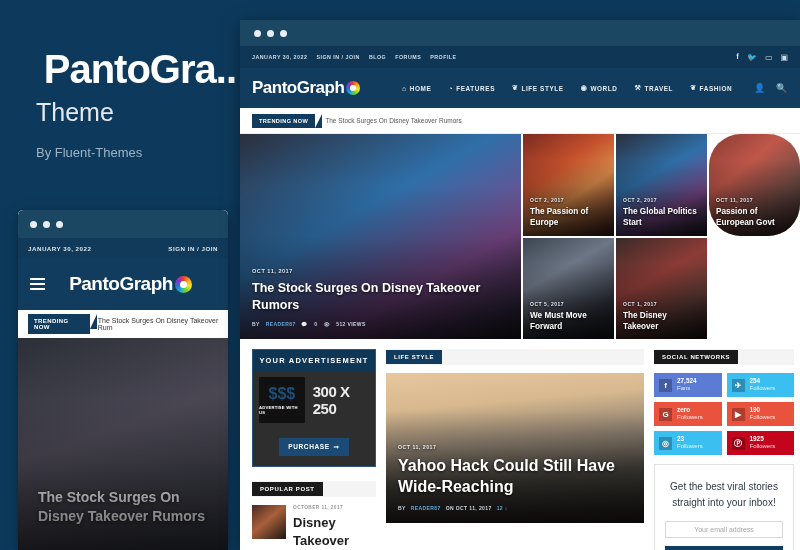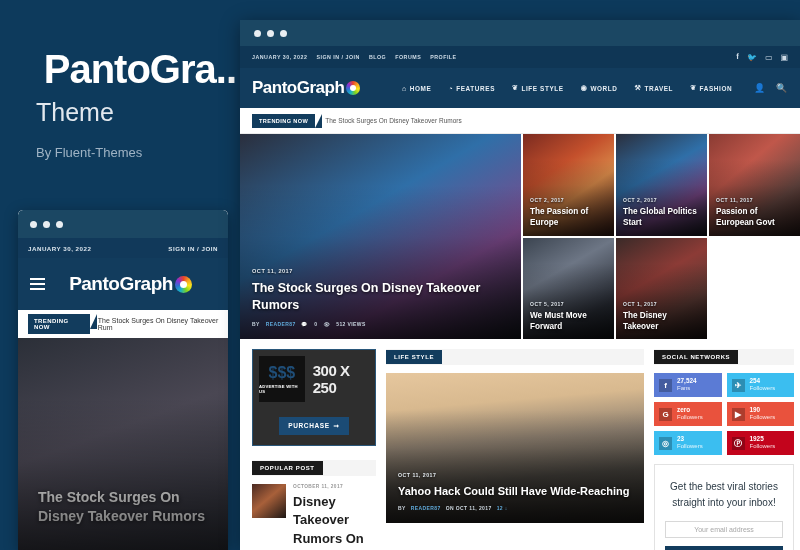--- a/index.html
+++ b/index.html
@@ -90,21 +90,21 @@
   .tile .cap, .hero-main .cap { position: absolute; left: 7px; right: 6px; bottom: 7px; }
   .cap-date { font-size: 5px; font-weight: bold; color: #dfe6ec; letter-spacing: .5px; margin-bottom: 3px; text-shadow: 0 1px 2px rgba(0,0,0,.8); }
   .cap-title { font-size: 8.2px; font-weight: bold; color: #fff; line-height: 1.35; text-shadow: 0 1px 3px rgba(0,0,0,.8); }
   .hero-main .cap { left: 12px; right: 12px; bottom: 12px; }
   .hero-main .cap-date { font-size: 5.6px; margin-bottom: 6px; }
   .hero-main .cap-title { font-size: 12.5px; }
   .hero-meta { font-size: 5px; font-weight: bold; color: #c7d3dd; margin-top: 7px; letter-spacing: .4px; display:flex; gap:6px; align-items:center;}
   .hero-meta .auth { color: #5fa8d8; }
   .img-a { background: linear-gradient(145deg,#7b2b20 0%,#c4502c 35%,#d98a4a 60%,#43201a 100%); }
   .img-b { background: linear-gradient(150deg,#2a2f3d 0%,#2f6fa8 40%,#7d4a8c 70%,#1b1f2a 100%); }
-  .img-c { background: linear-gradient(140deg,#8a3b33 0%,#c0574a 35%,#6b4a44 70%,#33201d 100%); }
+  .img-c { background: linear-gradient(140deg,#8a3b33 0%,#c0574a 35%,#6b4a44 70%,#33201d 100%); border-radius: 32px; }
   .img-d { background: linear-gradient(150deg,#3b4450 0%,#6d7685 35%,#2b2f38 75%,#15181d 100%); }
   .img-e { background: linear-gradient(140deg,#6b5a2a 0%,#b79544 35%,#4e6b35 70%,#2a2a1c 100%); }
   .img-f { background: linear-gradient(150deg,#3a2a28 0%,#8c3b36 40%,#5c3a34 70%,#221816 100%); }
   .shade:after { content:""; position:absolute; inset:0;
     background: linear-gradient(to top, rgba(0,0,0,.78) 0%, rgba(0,0,0,.18) 50%, rgba(0,0,0,0) 75%); }
   .cap { z-index: 2; }
 
   
   .lower { display: flex; gap: 10px; padding: 10px 0 0 12px; background: #fff; height: 212px; }
   .col-left { width: 124px; }
@@ -128,21 +128,21 @@
 
   .pop-item { display: flex; gap: 7px; margin-top: 2px; }
   .pop-thumb { width: 34px; height: 34px; flex: none; background: linear-gradient(140deg,#4a2a22,#a8603a 45%,#1c1614); }
   .pop-date { font-size: 4.8px; font-weight: bold; color: #999; letter-spacing: .4px; margin-bottom: 4px; }
   .pop-title { font-size: 13px; font-weight: bold; color: #1d1d1d; line-height: 1.45; }
 
   .ls-card { position: relative; height: 150px; overflow: hidden;
     background: linear-gradient(175deg,#e6c79e 0%,#d8b98f 22%,#8e8070 45%,#4e4a44 68%,#2a2724 100%); }
   .ls-cap { position: absolute; left: 12px; right: 12px; bottom: 12px; z-index: 2; }
   .ls-date { font-size: 5.2px; font-weight: bold; color: #e3e9ee; letter-spacing: .5px; margin-bottom: 6px; text-shadow:0 1px 3px rgba(0,0,0,.8);}
-  .ls-title { font-size: 11px; font-weight: bold; color: #fff; line-height: 1.3; text-shadow:0 1px 3px rgba(0,0,0,.8);}
+  .ls-title { font-size: 16px; font-weight: bold; color: #fff; line-height: 1.3; text-shadow:0 1px 3px rgba(0,0,0,.8);}
   .ls-meta { font-size: 5px; font-weight: bold; color: #ccd6de; margin-top: 7px; letter-spacing: .4px; display: flex; gap: 5px;}
   .ls-meta .auth { color: #5fa8d8; }
   .ls-meta .cmt { color: #5fa8d8; }
 
   .soc-grid { display: grid; grid-template-columns: 1fr 1fr; gap: 5px; }
   .soc {
     display: flex; align-items: center; gap: 5px; padding: 5px 5px; height: 24px;
   }
   .soc .ic { width: 13px; height: 13px; background: rgba(0,0,0,.25); color: #fff;
     display: flex; align-items: center; justify-content: center; font-size: 8px; font-weight: bold; flex: none;}
@@ -314,20 +314,21 @@
             <div class="cap-title">The Disney Takeover</div>
           </div>
         </div>
       </div>
     </div>
 
     <div class="lower">
 
       <div class="col-left">
         <div class="ad-box">
+          <div class="ad-title">YOUR ADVERTISEMENT</div>
           <div class="ad-body">
             <div class="ad-dollar">
               <span class="d">$$$</span>
               <span class="t">ADVERTISE WITH US</span>
             </div>
             <div class="ad-size">300 X 250</div>
           </div>
           <div class="ad-foot">
             <span class="ad-btn">
               <span>PURCHASE</span>

